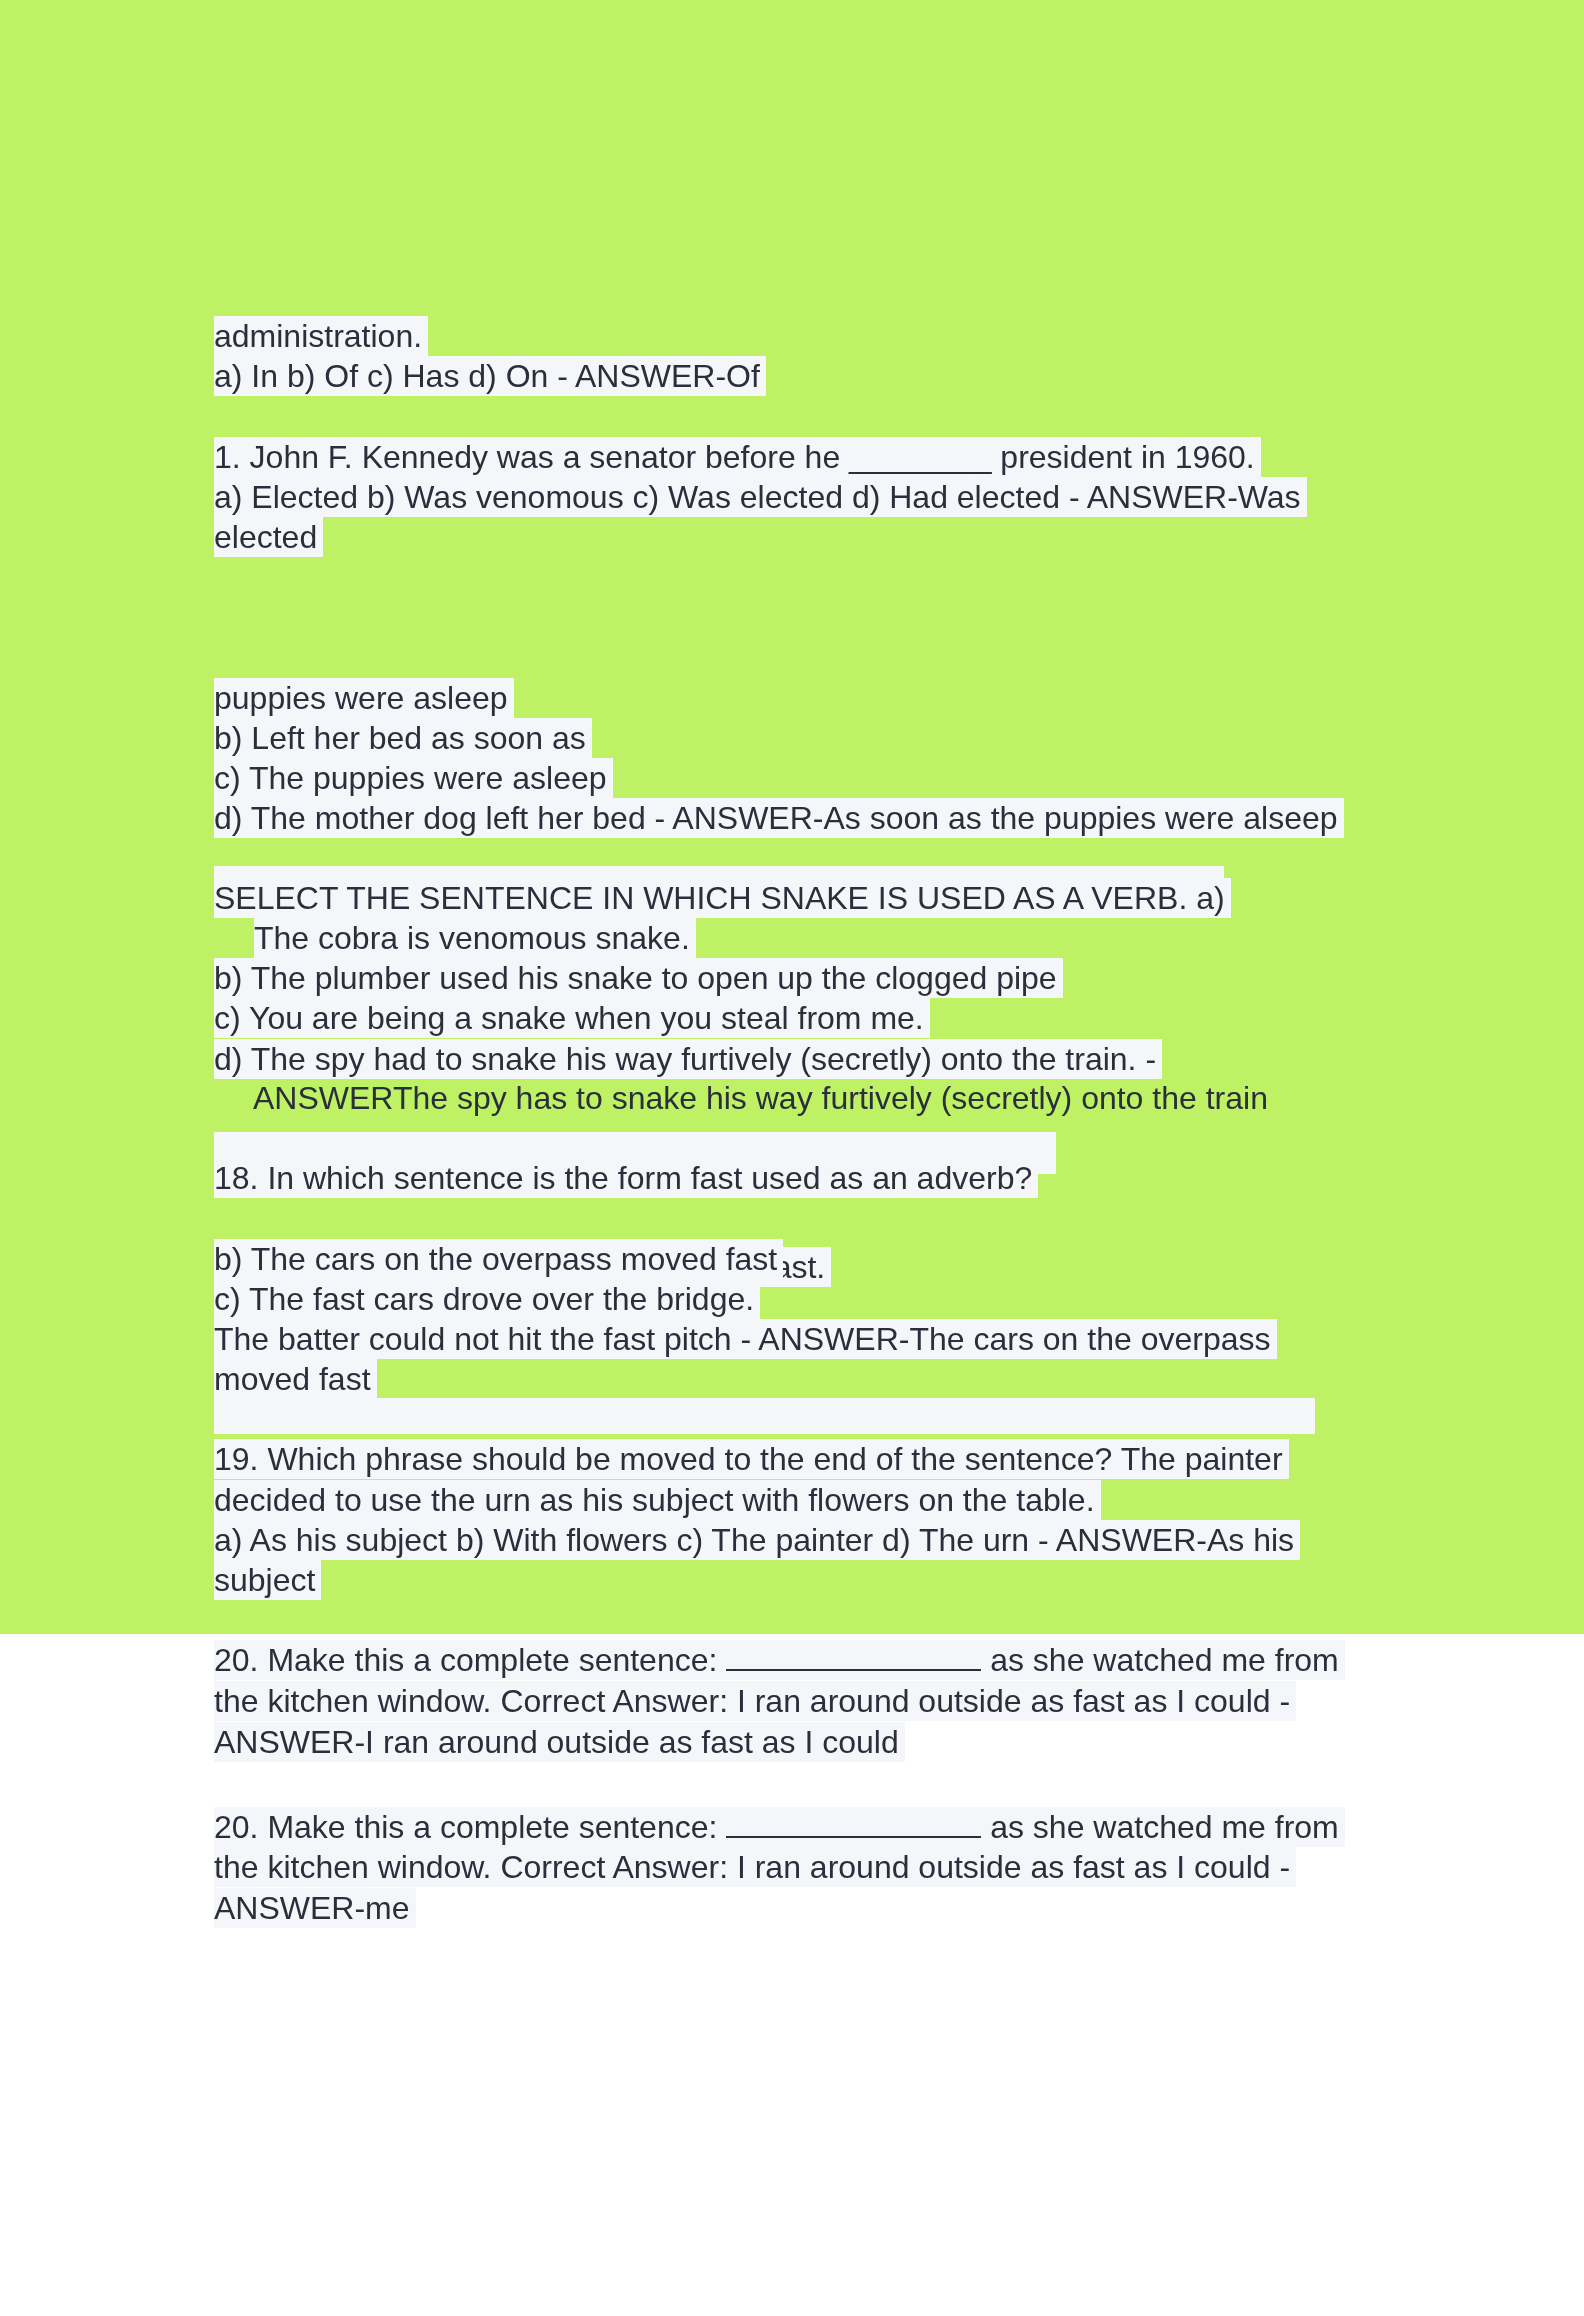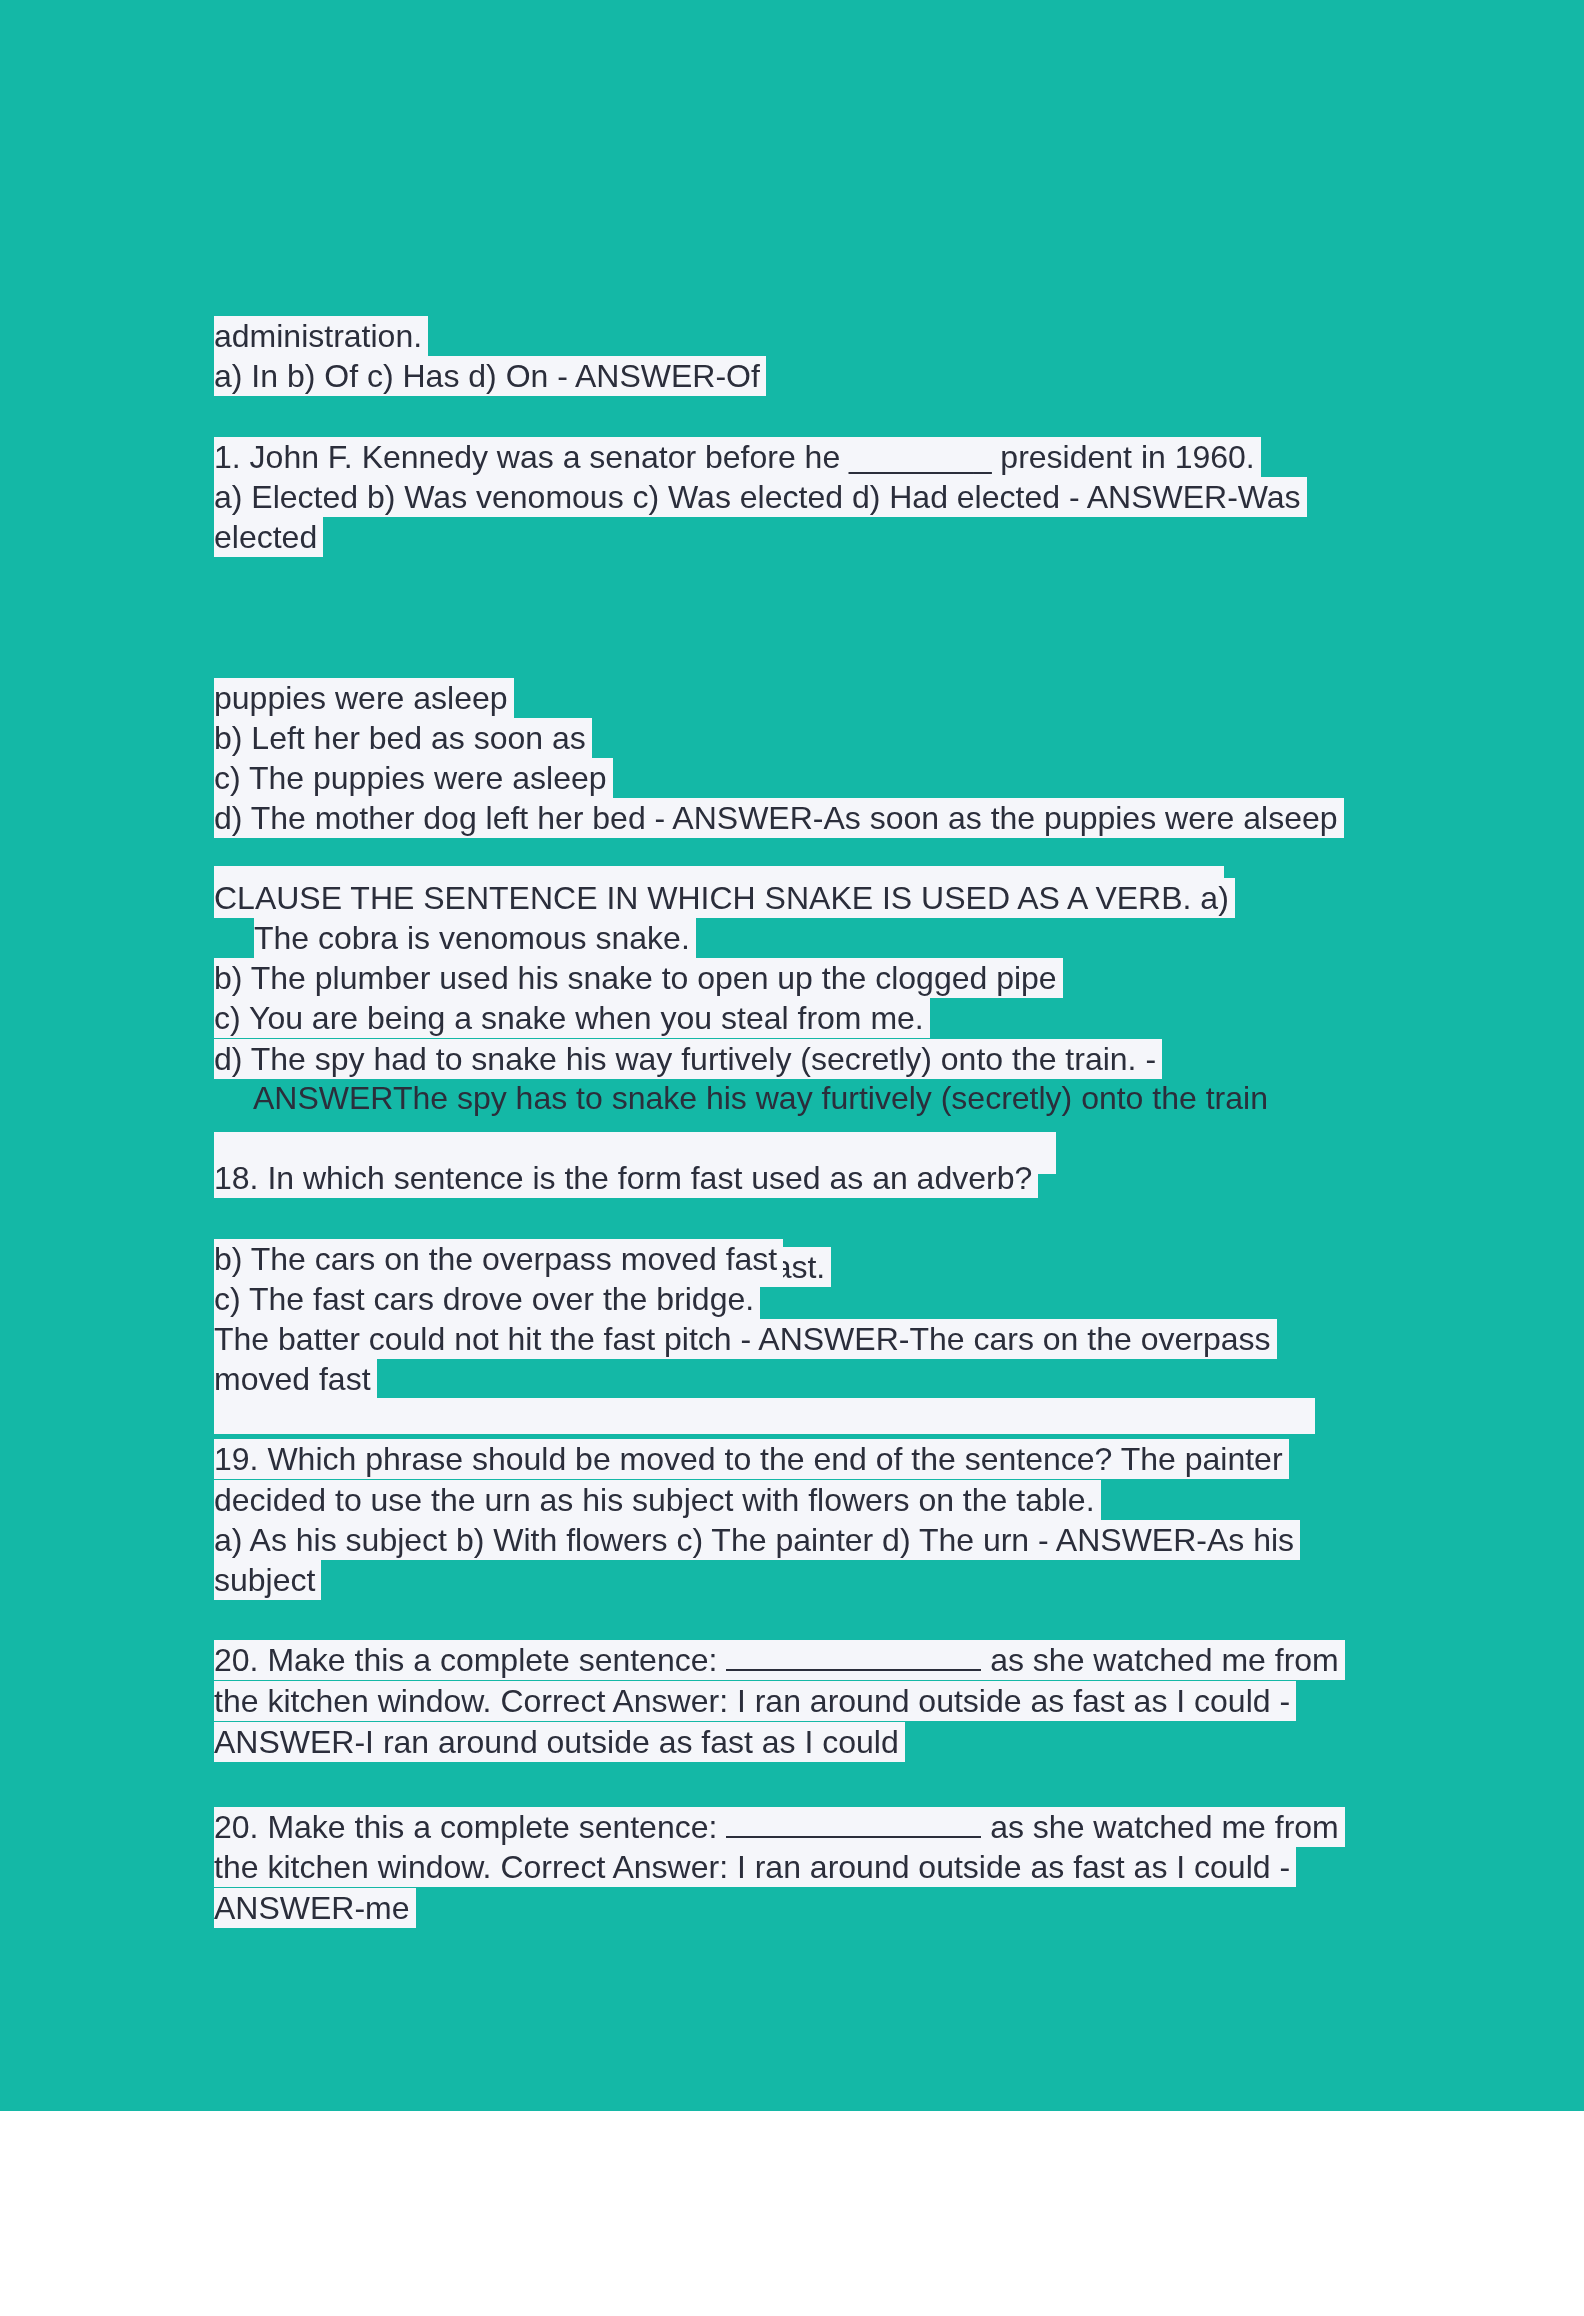--- a/index.html
+++ b/index.html
@@ -1,17 +1,17 @@
 <!DOCTYPE html>
 <html><head>
 <meta charset="utf-8">
 <style>
   html, body { margin: 0; padding: 0; background: #ffffff; }
   body { width: 1584px; height: 2317px; position: relative; overflow: hidden; }
-  .page { position: absolute; left: 0; top: 0; width: 1584px; height: 2111px; background: #14b8a6; }
+  .page { position: absolute; left: 0; top: 0; width: 1584px; height: 1634px; background: #bef264; }
   .line {
     position: absolute;
     left: 214px;
     height: 40px;
     line-height: 40px;
     font-family: "Liberation Sans", sans-serif;
     font-size: 32px;
     color: #2b2e3b;
     white-space: pre;
     background: #f5f6fa;
@@ -32,21 +32,21 @@
   <div class="line" style="top:437px;"><span>1. John F. Kennedy was a senator before he </span><span>________</span><span> president in 1960.</span></div>
   <div class="line" style="top:477px;">a) Elected b) Was venomous c) Was elected d) Had elected - ANSWER-Was</div>
   <div class="line" style="top:517px;">elected</div>
 
   <div class="line" style="top:678px;">puppies were asleep</div>
   <div class="line" style="top:718px;">b) Left her bed as soon as</div>
   <div class="line" style="top:758px;">c) The puppies were asleep</div>
   <div class="line" style="top:798px;">d) The mother dog left her bed - ANSWER-As soon as the puppies were alseep</div>
 
   <div class="band" style="top:866px; width:1010px;"></div>
-  <div class="line" style="top:878px;">CLAUSE THE SENTENCE IN WHICH SNAKE IS USED AS A VERB. a)</div>
+  <div class="line" style="top:878px;">SELECT THE SENTENCE IN WHICH SNAKE IS USED AS A VERB. a)</div>
   <div class="line" style="top:918px;margin-left:40px;">The cobra is venomous snake.</div>
   <div class="line" style="top:958px;">b) The plumber used his snake to open up the clogged pipe</div>
   <div class="line" style="top:998px;">c) You are being a snake when you steal from me.</div>
   <div class="line" style="top:1039px;">d) The spy had to snake his way furtively (secretly) onto the train. -</div>
   <div class="line indent" style="top:1078px;text-align:right;">ANSWERThe spy has to snake his way furtively (secretly) onto the train</div>
   <div class="band" style="top:1132px; width:842px; height:42px;"></div>
 
   <div class="line" style="top:1158px;">18. In which sentence is the form fast used as an adverb?</div>
   <div class="line" style="top:1199px;margin-top:48px;">a) The clock on the wall is ten minutes fast.</div>
   <div class="line" style="top:1239px;">b) The cars on the overpass moved fast</div>

